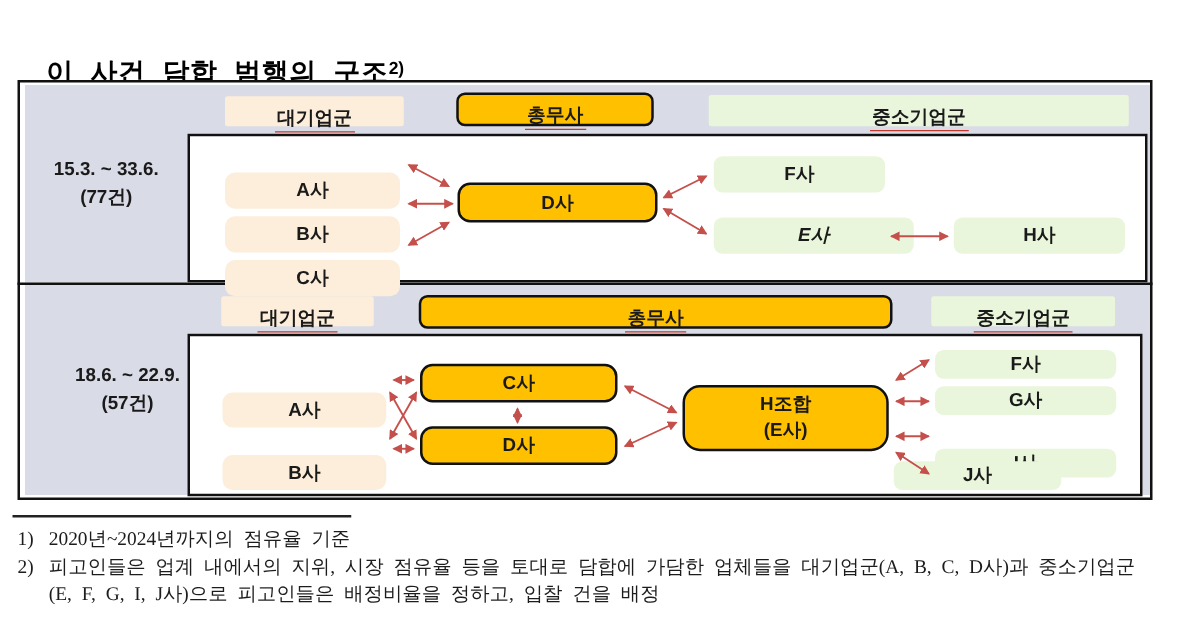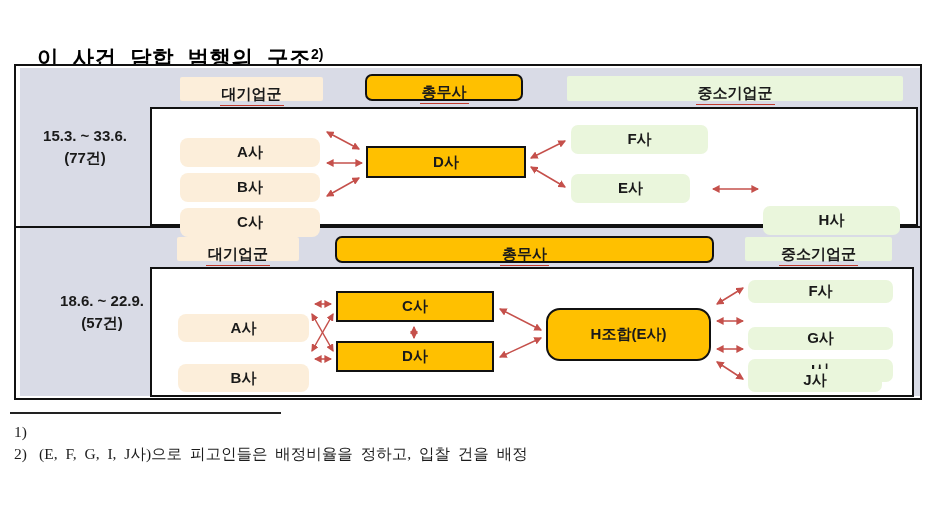--- a/index.html
+++ b/index.html
@@ -22,48 +22,48 @@
   #panel2{left:150px;top:267px;width:764px;height:130px;}
   
   .period-label{display:flex;flex-direction:column;justify-content:center;align-items:center;
     font-weight:bold;font-size:15px;color:#1a1a1a;line-height:1.45;text-align:center;}
   #label1{left:20px;top:68px;width:130px;height:158px;}
   #label2{left:20px;top:228px;width:134px;height:168px;padding-left:30px;}
   
   .box{display:flex;align-items:center;justify-content:center;font-weight:bold;font-size:15px;color:#1a1a1a;}
   .cream{background:var(--cream);border-radius:8px;margin-top:24px;}
   .green{background:var(--green);border-radius:7px;}
-  .orange{background:var(--orange);border:2px solid #111;border-radius:0;}
+  .orange{background:var(--orange);border:2px solid #111;border-radius:10px;}
   .hdr .ul{border-bottom:1.7px solid var(--underline);padding:12px 2px 1px 2px;}
   
   #h-large1{left:180px;top:77px;width:143px;height:24px;background:var(--cream);border-radius:2px;}
   #h-admin1{left:365px;top:74px;width:158px;height:27px;border-radius:7px;}
   #h-small1{left:567px;top:76px;width:336px;height:25px;background:var(--green);border-radius:2px;}
   
   #h-large2{left:177px;top:237px;width:122px;height:24px;background:var(--cream);border-radius:2px;}
   #h-admin2{left:335px;top:236px;width:379px;height:27px;border-radius:7px;}
   #h-small2{left:745px;top:237px;width:147px;height:24px;background:var(--green);border-radius:2px;}
   
   #p1-a{left:180px;top:114px;width:140px;height:29px;}
   #p1-b{left:180px;top:149px;width:140px;height:29px;}
   #p1-c{left:180px;top:184px;width:140px;height:29px;}
   #p1-d{left:366px;top:146px;width:160px;height:32px;}
   #p1-f{left:571px;top:125px;width:137px;height:29px;}
-  #p1-e{left:571px;top:174px;width:119px;height:29px;}
-  #p1-h{left:763px;top:174px;width:137px;height:29px;margin-top:32px;}
+  #p1-e{left:571px;top:174px;width:160px;height:29px;font-style:italic;}
+  #p1-h{left:763px;top:174px;width:137px;height:29px;}
   
   #p2-a{left:178px;top:290px;width:131px;height:28px;}
   #p2-b{left:178px;top:340px;width:131px;height:28px;}
   #p2-c{left:336px;top:291px;width:158px;height:31px;}
   #p2-d{left:336px;top:341px;width:158px;height:31px;}
-  #p2-hassoc{left:546px;top:308px;width:165px;height:53px;border-radius:14px;line-height:1.35;justify-content:center;}
+  #p2-hassoc{left:546px;top:308px;width:165px;height:53px;border-radius:14px;flex-direction:column;line-height:1.35;justify-content:center;}
   #p2-f{left:748px;top:280px;width:145px;height:23px;}
-  #p2-g{left:748px;top:327px;width:145px;height:23px;}
+  #p2-g{left:748px;top:309px;width:145px;height:23px;}
   #p2-i{left:748px;top:339px;width:145px;height:23px;margin-top:20px;}
-  #p2-j{left:748px;top:369px;width:134px;height:23px;}
+  #p2-j{left:715px;top:369px;width:134px;height:23px;}
   
   #arrows{left:0;top:0;width:943px;height:509px;pointer-events:none;}
   #arrows line{stroke:var(--arrow);stroke-width:1.5;}
   
   #fn-rule{left:10px;top:412px;width:271px;height:0;border-top:2px solid #222;}
   .footnote{font-family:"Liberation Serif","DejaVu Serif",serif;font-size:15.5px;color:#1c1c1c;
     display:flex;line-height:1.42;word-spacing:4px;}
   #fn1{left:14px;top:421px;width:915px;}
   #fn2{left:14px;top:443px;width:920px;}
   .fn-marker{flex:0 0 25px;}
@@ -160,21 +160,25 @@
       <line x1="717" y1="304" x2="743" y2="288" marker-start="url(#ah)" marker-end="url(#ah)"></line>
       <line x1="717" y1="321" x2="743" y2="321" marker-start="url(#ah)" marker-end="url(#ah)"></line>
       <line x1="717" y1="349" x2="743" y2="349" marker-start="url(#ah)" marker-end="url(#ah)"></line>
       <line x1="717" y1="362" x2="743" y2="379" marker-start="url(#ah)" marker-end="url(#ah)"></line>
     </g>
   </svg>
 
   <div class="abs" id="fn-rule"></div>
   <div class="abs footnote" id="fn1">
     <span class="fn-marker">1)</span>
+    <span class="fn-text">
+      <div>2020년~2024년까지의 점유율 기준</div>
+    </span>
   </div>
   <div class="abs footnote" id="fn2">
     <span class="fn-marker">2)</span>
     <span class="fn-text">
+      <div>피고인들은 업계 내에서의 지위, 시장 점유율 등을 토대로 담합에 가담한 업체들을 대기업군(A, B, C, D사)과 중소기업군</div>
       <div>(E, F, G, I, J사)으로 피고인들은 배정비율을 정하고, 입찰 건을 배정</div>
     </span>
   </div>
 
 </div>
 
 </body></html>

